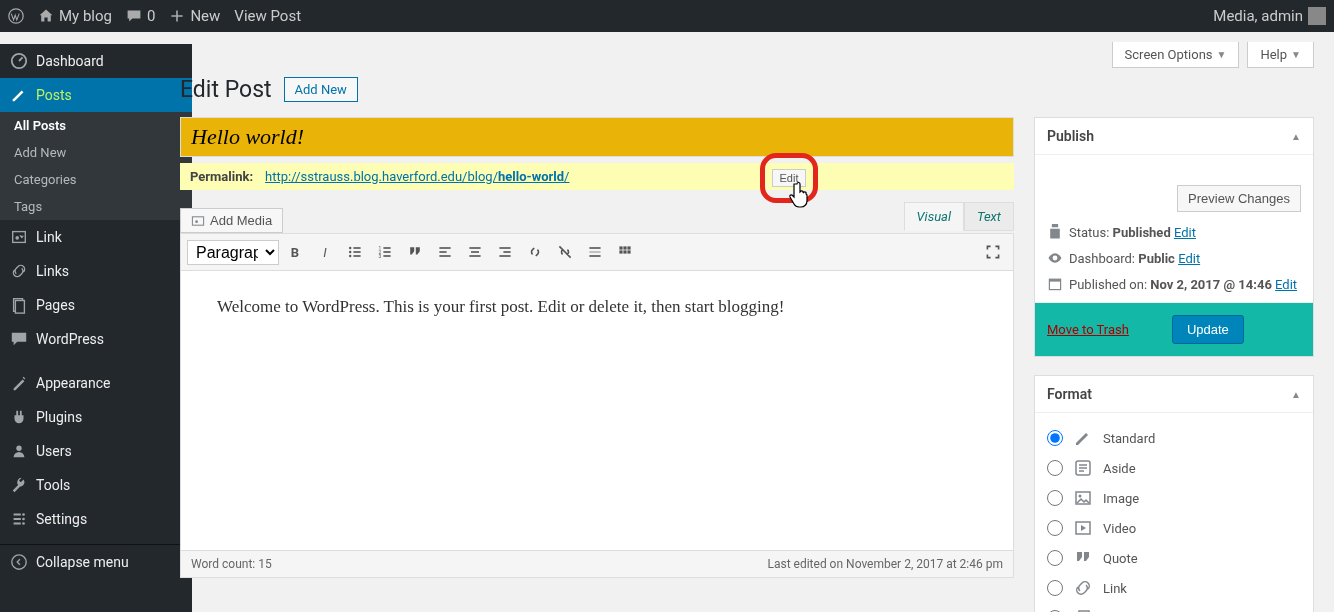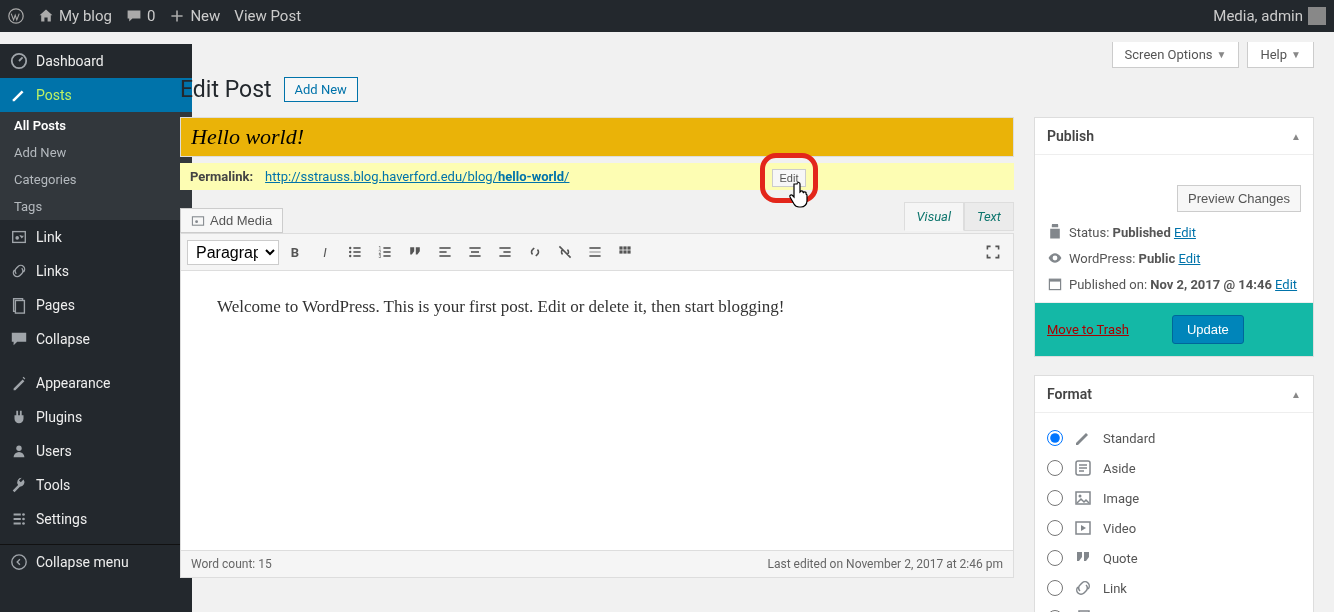--- a/index.html
+++ b/index.html
@@ -157,21 +157,21 @@
       <svg viewBox="0 0 20 20">
         <rect x="4" y="3" width="10" height="14" fill="none" stroke="#a0a5aa" stroke-width="1.5"></rect>
         <rect x="6" y="5" width="10" height="14" fill="#23282d" stroke="#a0a5aa" stroke-width="1.5"></rect>
       </svg>
       <span>Pages</span>
     </div>
   <div class="menu-item">
       <svg viewBox="0 0 20 20">
         <path d="M2 3h16v10H8l-4 4v-4H2z"></path>
       </svg>
-      <span>Collapse</span>
+      <span>WordPress</span>
     </div>
   <div class="menu-sep"></div>
   <div class="menu-item">
       <svg viewBox="0 0 20 20">
         <path d="M4 16l10-10 2 2L6 18H4v-2zM15 3l2 2-1 1-2-2z"></path>
       </svg>
       <span>Appearance</span>
     </div>
   <div class="menu-item">
       <svg viewBox="0 0 20 20">
@@ -367,21 +367,21 @@
           <div class="pub-row">
               <svg viewBox="0 0 20 20">
                 <path d="M6 2a4 4 0 018 0v2H6zM4 6h12v12H4z"></path>
               </svg>
               <span><span>Status: </span><b>Published</b> <a>Edit</a></span>
             </div>
           <div class="pub-row">
               <svg viewBox="0 0 20 20">
                 <path d="M10 4C5 4 2 10 2 10s3 6 8 6 8-6 8-6-3-6-8-6zm0 9a3 3 0 110-6 3 3 0 010 6z"></path>
               </svg>
-              <span><span>WordPress: </span><b>Public</b> <a>Edit</a></span>
+              <span><span>Dashboard: </span><b>Public</b> <a>Edit</a></span>
             </div>
           <div class="pub-row">
               <svg viewBox="0 0 20 20">
                 <rect x="3" y="4" width="14" height="13" fill="none" stroke="#82878c" stroke-width="1.5"></rect>
                 <rect x="3" y="4" width="14" height="3"></rect>
               </svg>
               <span><span>Published on: </span><b>Nov 2, 2017 @ 14:46</b> <a>Edit</a></span>
             </div>
           <div class="pub-actions">
             <span class="trash">Move to Trash</span>

